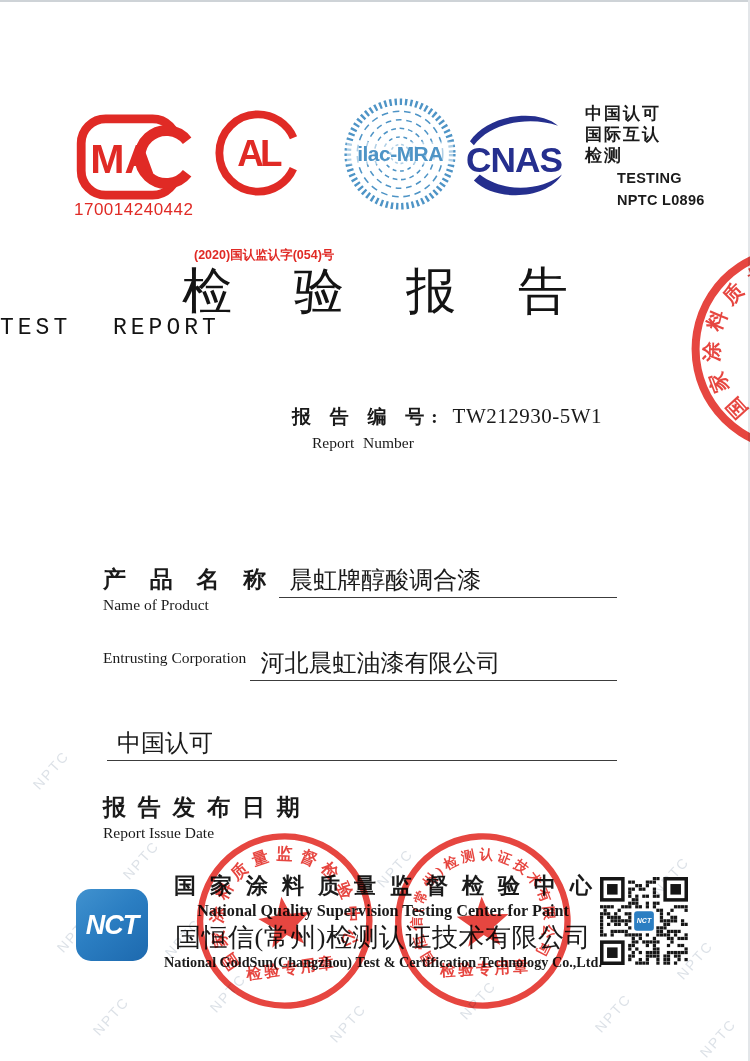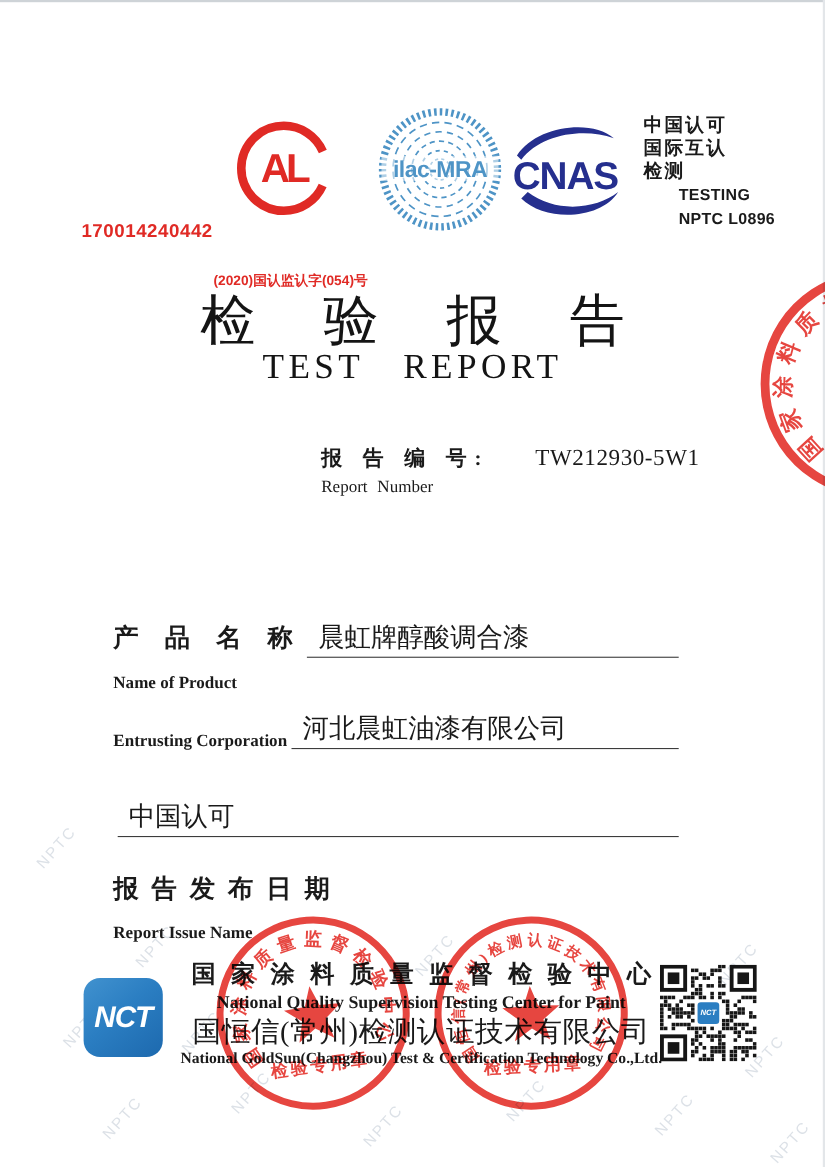--- a/index.html
+++ b/index.html
@@ -9,55 +9,55 @@
     background:#ffffff; overflow:hidden;
     font-family:"Liberation Serif", serif; color:#1a1a1a;
   }
   .edge-top { position:absolute; top:0; left:0; right:0; height:2px; background:#ced3d7; }
   .edge-right { position:absolute; top:0; right:0; bottom:0; width:2px; background:#e3e6e9; }
 
   
   .hdr-item { position:absolute; }
   .cma-logo   { left:76.px; left:76px; top:112px; }
   .cma-number { left:74px; top:200px; width:126px; color:#e02a25; font-family:"Liberation Sans",sans-serif;
-                font-weight:700; font-size:17px; letter-spacing:.5px; }
+                font-weight:400; font-size:17px; letter-spacing:.5px; }
   .cal-logo   { left:212px; top:106px; }
   .cal-caption{ left:194px; top:203px; width:152px; color:#e02a25; font-family:"Liberation Sans",sans-serif;
                 font-weight:700; font-size:12.5px;margin-top:44px; }
   .ilac-logo  { left:343px; top:95px; }
   .cnas-logo  { left:460px; top:110px; }
   .accred     { left:585px; top:103px; line-height:21px; }
   .accred .zh { font-size:17px; font-weight:600; letter-spacing:2px; }
   .accred .en { font-family:"Liberation Sans",sans-serif; font-weight:700; font-size:14.5px;
                 line-height:20px; margin-top:2px; letter-spacing:.3px;margin-left:32px; }
 
   
   .title-zh { position:absolute; top:258px; left:0; right:0; text-align:center;
               font-size:50px; letter-spacing:62px; padding-left:62px; color:#141414;font-family:Liberation Serif, serif; }
-  .title-en { position:absolute; top:315px; left:0; right:0; text-align:center;
-              font-size:32px; letter-spacing:4px; word-spacing:24px; color:#141414; }
+  .title-en { position:absolute; top:315px; left:0; right:0; 
+              font-size:23px; letter-spacing:4px; word-spacing:24px; color:#141414;font-family:Liberation Mono, monospace; }
 
   
   .repno { position:absolute; left:292px; top:404px; }
-  .repno-line1 { display:flex; align-items:baseline;gap:34px; }
+  .repno-line1 { display:flex; align-items:baseline; }
   .repno-label { font-size:19px; font-weight:700; letter-spacing:7px; }
   .repno-value { font-size:21px; margin-left:8px; letter-spacing:.5px; }
-  .repno-en { font-size:15.5px; margin-top:4px; word-spacing:5px; }
+  .repno-en { font-size:15.5px; margin-top:4px; word-spacing:5px;margin-left:20px; }
 
   
   .fields { position:absolute; left:103px; top:565px; width:514px; }
   .field-row { position:absolute; left:0; width:514px; display:flex; align-items:flex-start; }
   .field-row:nth-of-type(1){ top:0; }
   .field-row:nth-of-type(2){ top:83px; }
   .field-row:nth-of-type(3){ top:163px; }
   .field-row:nth-of-type(4){ top:228px; }
   .fr-left { flex:none; }
   .fr-zh { font-size:23px; font-weight:700; letter-spacing:9px; line-height:30px; white-space:nowrap; }
   .field-row:nth-of-type(4) .fr-zh { letter-spacing:3px; }
-  .fr-en { font-size:15.5px; font-weight:700; line-height:19px; margin-top:16px; white-space:nowrap; }
+  .fr-en { font-size:15.5px; font-weight:400; line-height:19px; margin-top:0; white-space:nowrap; }
   .fr-value { flex:1; margin-left:4px; height:33px; border-bottom:1.6px solid #3c3c3c;
               font-size:24px; line-height:31px; padding-left:10px; white-space:nowrap; }
 
   
   .nct-logo { position:absolute; left:76px; top:889px; width:72px; height:72px; border-radius:15px;
               background:linear-gradient(140deg,#4192cf 0%,#2b7ec2 45%,#1d69ae 100%);
               display:flex; align-items:center; justify-content:center;
               color:#fff; font-family:"Liberation Sans",sans-serif; font-weight:800;
               font-style:italic; font-size:27px; letter-spacing:-1px; }
   .footer-text { position:absolute; left:158px; top:872px; width:450px; text-align:center; }
@@ -96,20 +96,28 @@
       <span class="wm" style="left: 672px; top: 952px;">NPTC</span>
       <span class="wm" style="left: 118px; top: 852px;">NPTC</span>
       <span class="wm" style="left: 648px; top: 868px;">NPTC</span>
       <span class="wm" style="left: 52px; top: 925px;">NPTC</span>
       <span class="wm" style="left: 695px; top: 1030px;">NPTC</span>
       <span class="wm" style="left: 372px; top: 860px;">NPTC</span>
       <span class="wm" style="left: 28px; top: 762px;">NPTC</span>
       <span class="wm" style="left: 160px; top: 930px;">NPTC</span>
     </div>
 
+  <div class="hdr-item cma-logo">
+    <svg width="118" height="90" viewBox="0 0 120 92">
+      <rect x="5" y="7" width="98" height="78" rx="25" fill="none" stroke="#e02a25" stroke-width="9"></rect>
+      <rect x="84" y="22" width="34" height="48" fill="#ffffff"></rect>
+      <path d="M113.3,62.6 A27,27 0 1 1 113.3,29.4" fill="none" stroke="#e02a25" stroke-width="11"></path>
+      <text x="47" y="62" text-anchor="middle" font-size="42" font-weight="800" font-family="Liberation Sans, sans-serif" fill="#e02a25">MA</text>
+    </svg>
+  </div>
   <div class="hdr-item cma-number">170014240442</div>
 
   <div class="hdr-item cal-logo">
     <svg width="92" height="94" viewBox="0 0 100 100">
       <circle cx="50" cy="50" r="42" fill="none" stroke="#e02a25" stroke-width="8.5" stroke-dasharray="228.9 35" stroke-dashoffset="-17.5"></circle>
       <text x="50" y="64" text-anchor="middle" font-size="40" font-weight="800" letter-spacing="-4" font-family="Liberation Sans, sans-serif" fill="#e02a25">AL</text>
     </svg>
   </div>
   <div class="hdr-item cal-caption">(2020)国认监认字(054)号</div>
 
@@ -168,21 +176,21 @@
         <div class="fr-en">Entrusting Corporation</div>
       </div>
       <div class="fr-value">河北晨虹油漆有限公司</div>
     </div>
     <div class="field-row">
       <div class="fr-value">中国认可</div>
     </div>
     <div class="field-row">
       <div class="fr-left">
         <div class="fr-zh">报 告 发 布 日 期</div>
-        <div class="fr-en">Report Issue Name</div>
+        <div class="fr-en">Report Issue Date</div>
       </div>
     </div>
   </div>
 
   <div class="nct-logo">
     <span>NCT</span>
   </div>
   <div class="footer-text">
     <div class="f-zh1">国家涂料质量监督检验中心</div>
     <div class="f-en1">National Quality Supervision Testing Center for Paint</div>

